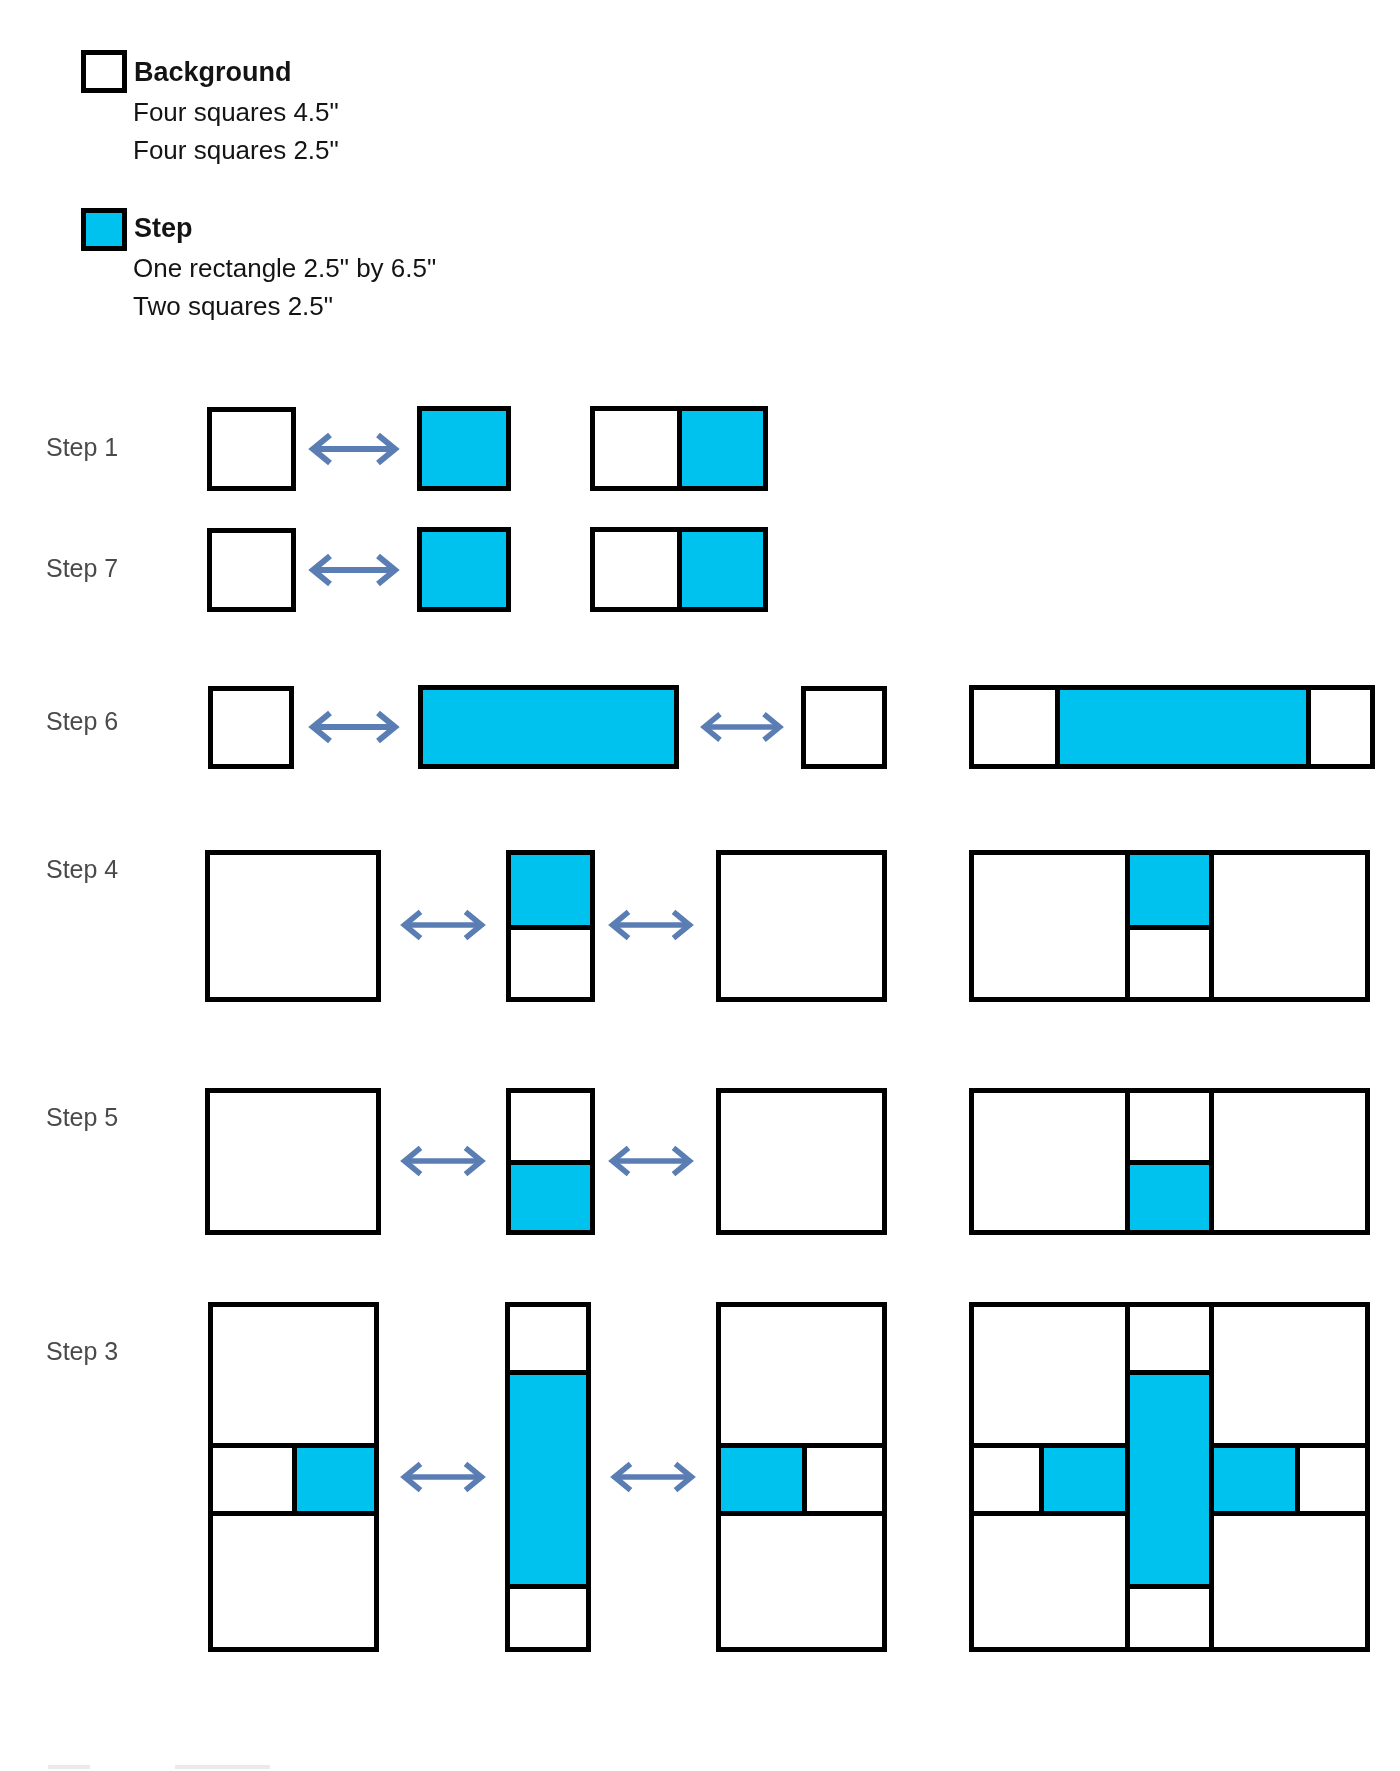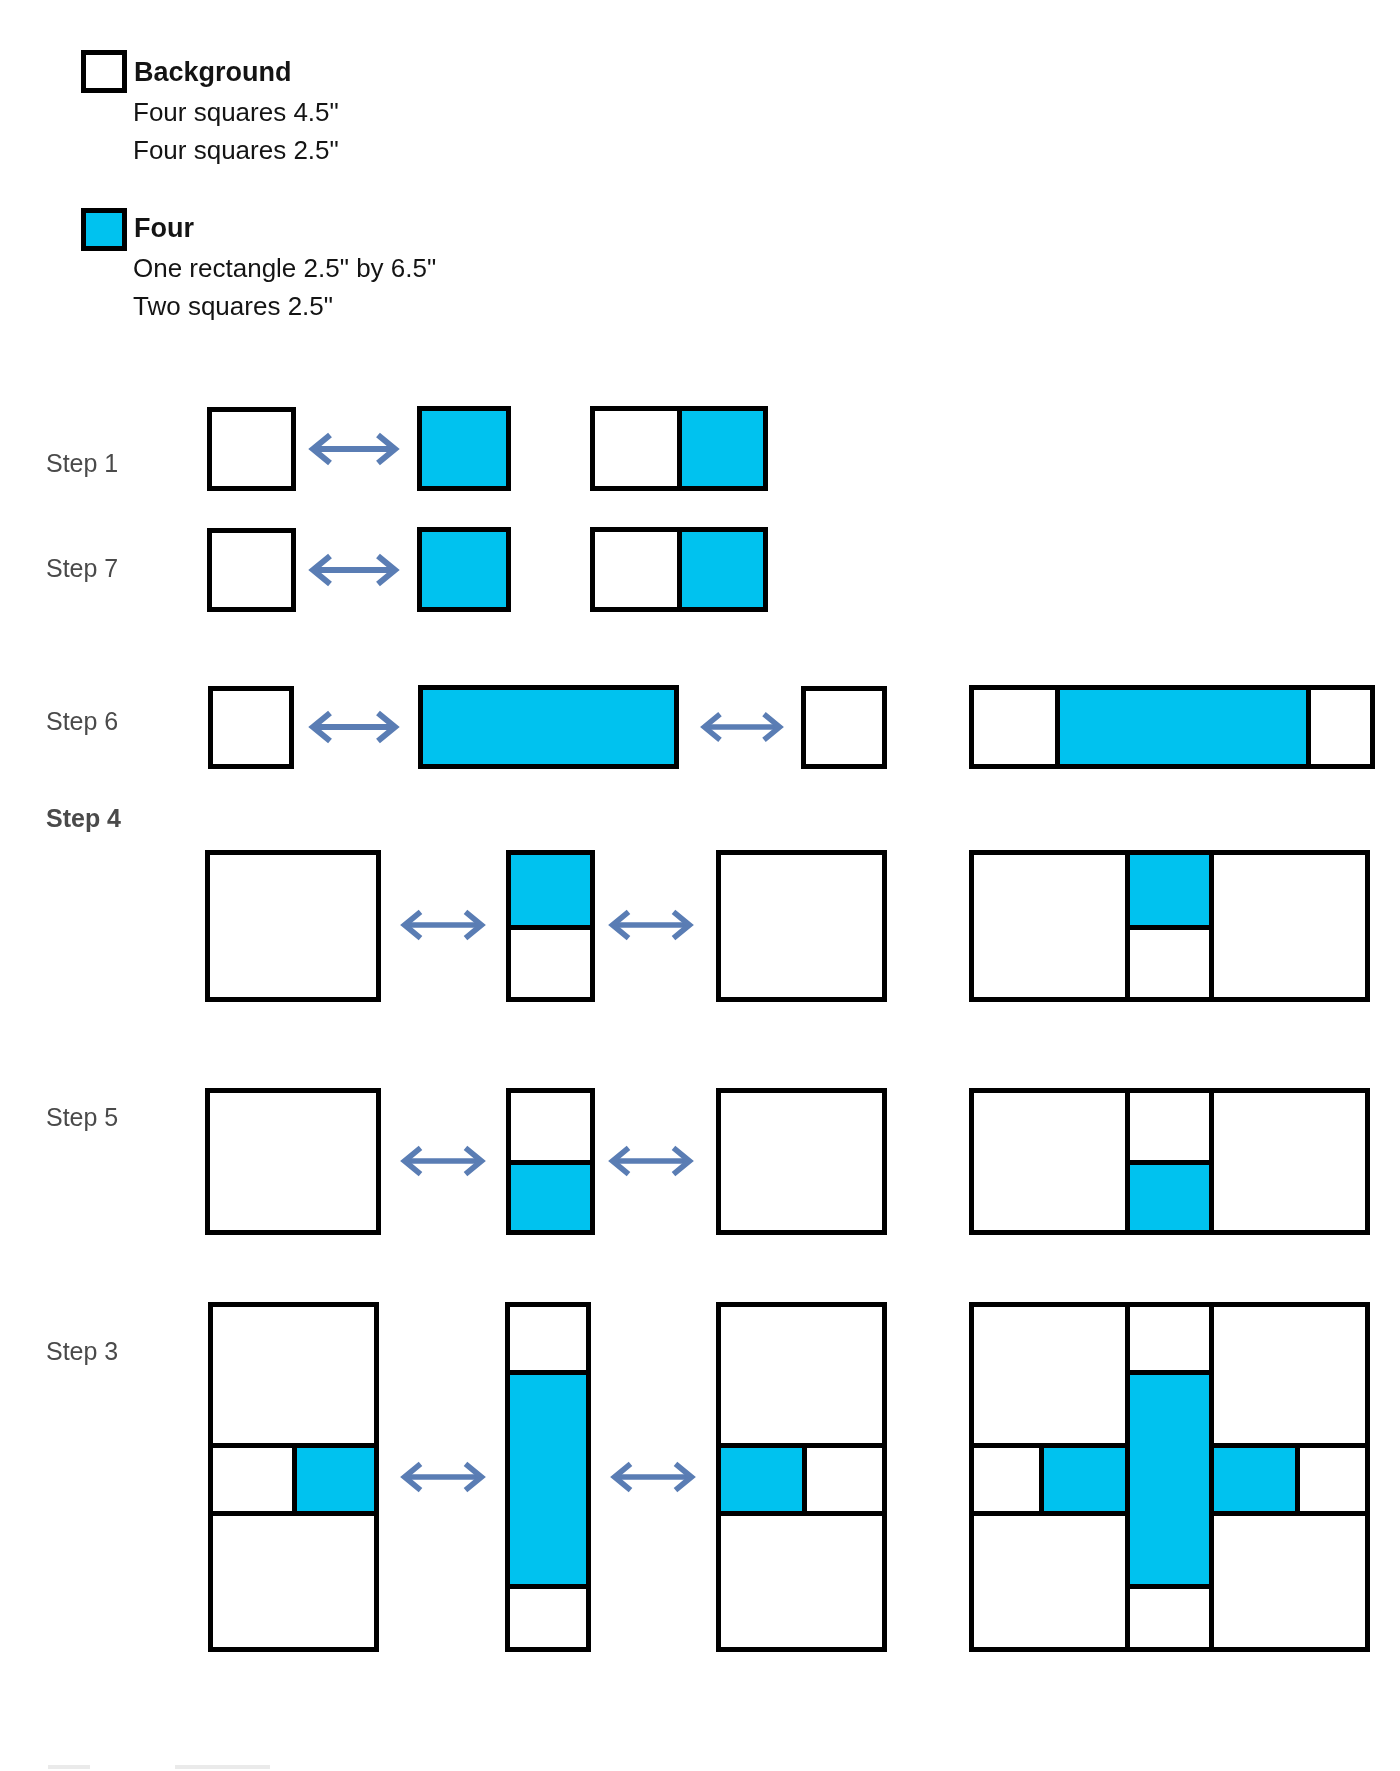--- a/index.html
+++ b/index.html
@@ -31,27 +31,27 @@
 
 <div id="canvas">
 
   <div>
     <div class="swatch" style="left:81px;top:50px;width:46px;height:43px;"></div>
     <div class="legend-title" style="left:134px;top:57px;">Background</div>
     <div class="legend-line" style="left:133px;top:97px;">Four squares 4.5"</div>
     <div class="legend-line" style="left:133px;top:135px;">Four squares 2.5"</div>
 
     <div class="swatch cy" style="left:81px;top:208px;width:46px;height:43px;"></div>
-    <div class="legend-title" style="left:134px;top:213px;">Four</div>
+    <div class="legend-title" style="left:134px;top:213px;">Step</div>
     <div class="legend-line" style="left:133px;top:253px;">One rectangle 2.5" by 6.5"</div>
     <div class="legend-line" style="left:133px;top:291px;">Two squares 2.5"</div>
   </div>
 
   <div>
-    <div class="lbl" style="left:46px;top:433px;margin-top:16px;">Step 1</div>
+    <div class="lbl" style="left:46px;top:433px;">Step 1</div>
     <div class="sq" style="left:207px;top:407px;width:89px;height:84px;"></div>
     <div class="arr" style="left:306px;top:430px;width:96px;height:38px;">
       <svg viewBox="0 0 96 38" fill="none" stroke="currentColor" stroke-width="6">
           <line x1="8" y1="19" x2="88" y2="19"></line>
           <polyline points="24,5 7,19 24,33"></polyline>
           <polyline points="72,5 89,19 72,33"></polyline>
         </svg>
     </div>
     <div class="sq cy" style="left:417px;top:406px;width:94px;height:85px;"></div>
     <div class="sq" style="left:590px;top:406px;width:92px;height:85px;"></div>
@@ -92,21 +92,21 @@
         </svg>
     </div>
     <div class="sq" style="left:801px;top:686px;width:86px;height:83px;"></div>
 
     <div class="sq" style="left:969px;top:685px;width:91px;height:84px;"></div>
     <div class="sq cy" style="left:1055px;top:685px;width:256px;height:84px;"></div>
     <div class="sq" style="left:1306px;top:685px;width:69px;height:84px;"></div>
   </div>
 
   <div>
-    <div class="lbl" style="left:46px;top:804px;font-weight:bold;">Step 4</div>
+    <div class="lbl" style="left:46px;top:855px;">Step 4</div>
     <div class="sq" style="left:205px;top:850px;width:176px;height:152px;"></div>
     <div class="arr" style="left:398px;top:906px;width:90px;height:38px;">
       <svg viewBox="0 0 96 38" fill="none" stroke="currentColor" stroke-width="6">
           <line x1="8" y1="19" x2="88" y2="19"></line>
           <polyline points="24,5 7,19 24,33"></polyline>
           <polyline points="72,5 89,19 72,33"></polyline>
         </svg>
     </div>
     <div class="sq cy" style="left:506px;top:850px;width:89px;height:80px;"></div>
     <div class="sq" style="left:506px;top:925px;width:89px;height:77px;"></div>

